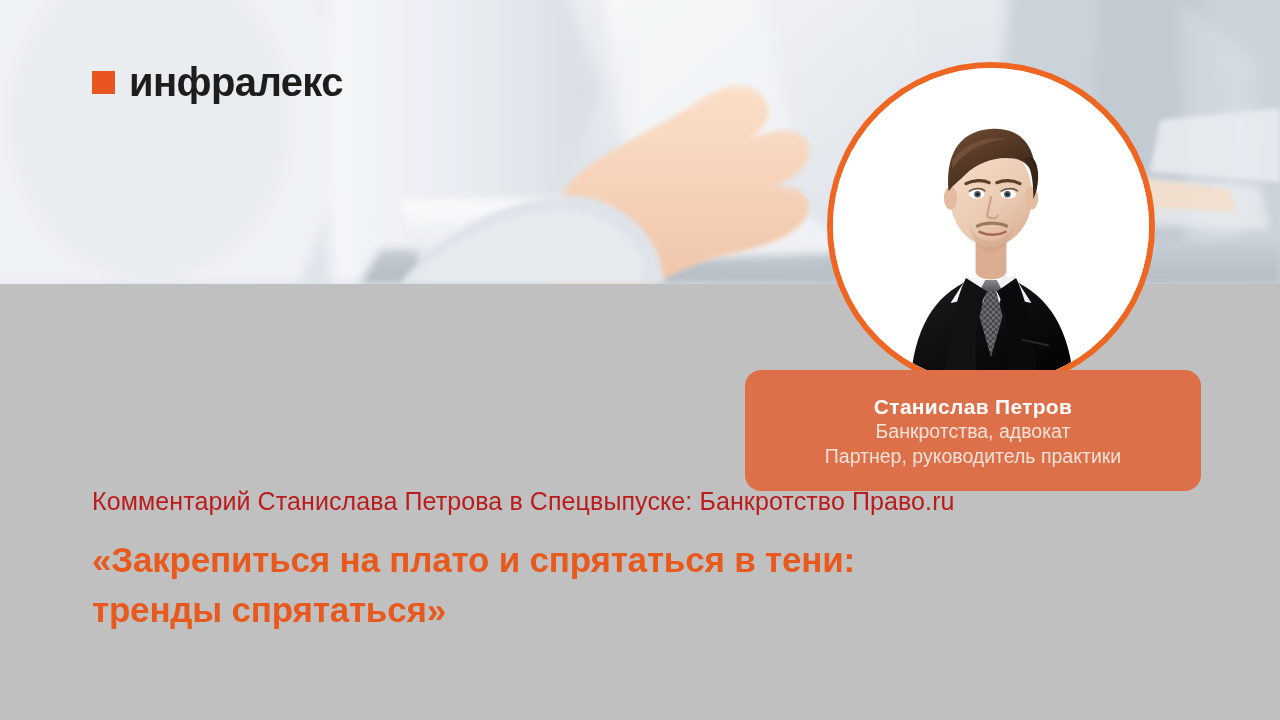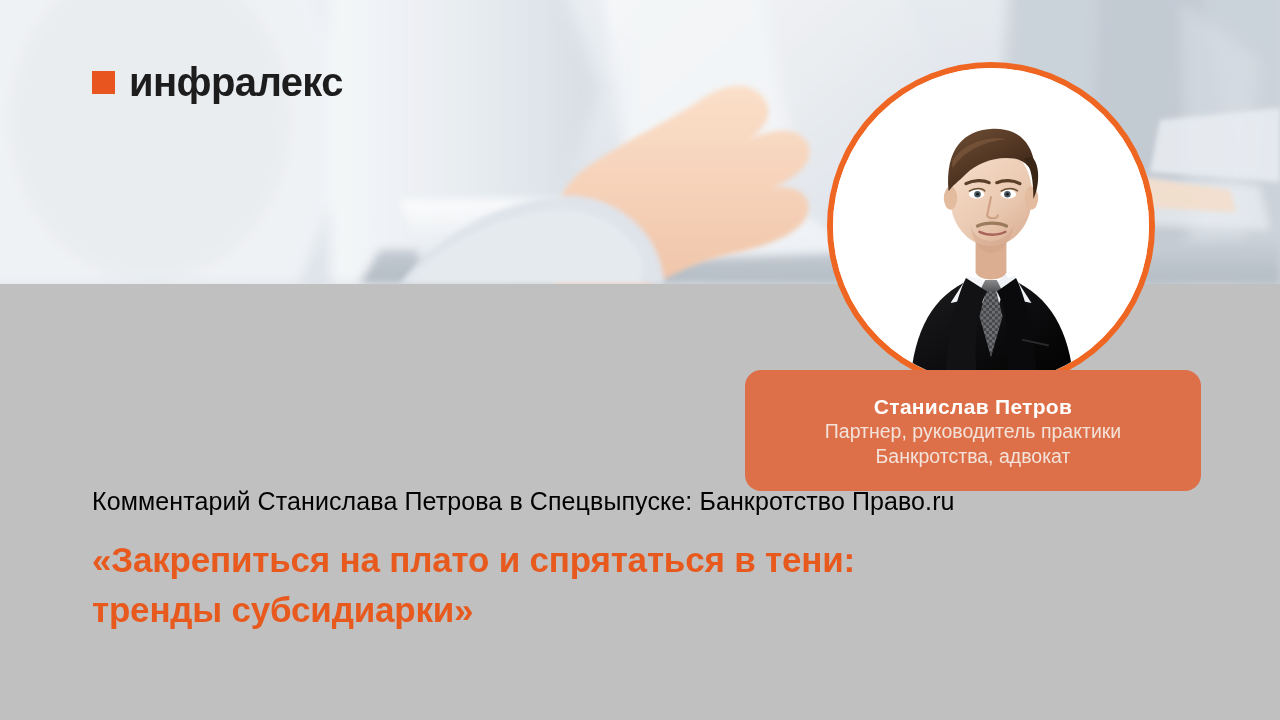--- a/index.html
+++ b/index.html
@@ -101,21 +101,21 @@
     line-height: 1.28;
     text-align: center;
   }
 
   
   .kicker {
     position: absolute;
     left: 92px;
     top: 487px;
     font-size: 25px;
-    color: #000000;
+    color: #b91c1c;
     letter-spacing: 0.1px;
     white-space: nowrap;
     z-index: 5;
   }
   .headline {
     position: absolute;
     left: 92px;
     top: 535px;
     width: 1120px;
     font-size: 35px;
@@ -307,24 +307,24 @@
 
       <path d="M150 164 C158 160 172 160 180 164" stroke="#7c5c3c" stroke-width="3.6" fill="none" stroke-linecap="round" opacity="0.7"></path>
       <path d="M152 170 C160 174 172 174 179 170" stroke="#a9655a" stroke-width="2.6" fill="none" stroke-linecap="round"></path>
 
       <path d="M142 160 C146 186 182 186 188 160 C186 182 172 192 164 192 C156 192 144 182 142 160 Z" fill="#c9977c" opacity="0.32"></path>
     </svg>
   </div>
 
   <div class="name-badge">
     <div class="badge-name">Станислав Петров</div>
+    <div class="badge-role">Банкротства, адвокат</div>
     <div class="badge-role">Партнер, руководитель практики</div>
-    <div class="badge-role">Банкротства, адвокат</div>
   </div>
 
   <div class="kicker">Комментарий Станислава Петрова в Спецвыпуске: Банкротство Право.ru</div>
 
   <div class="headline">
     <span class="hl-line">«Закрепиться на плато и спрятаться в тени:</span>
-    <span class="hl-line">тренды субсидиарки»</span>
+    <span class="hl-line">тренды спрятаться»</span>
   </div>
 
 </div>
 
 </body></html>

